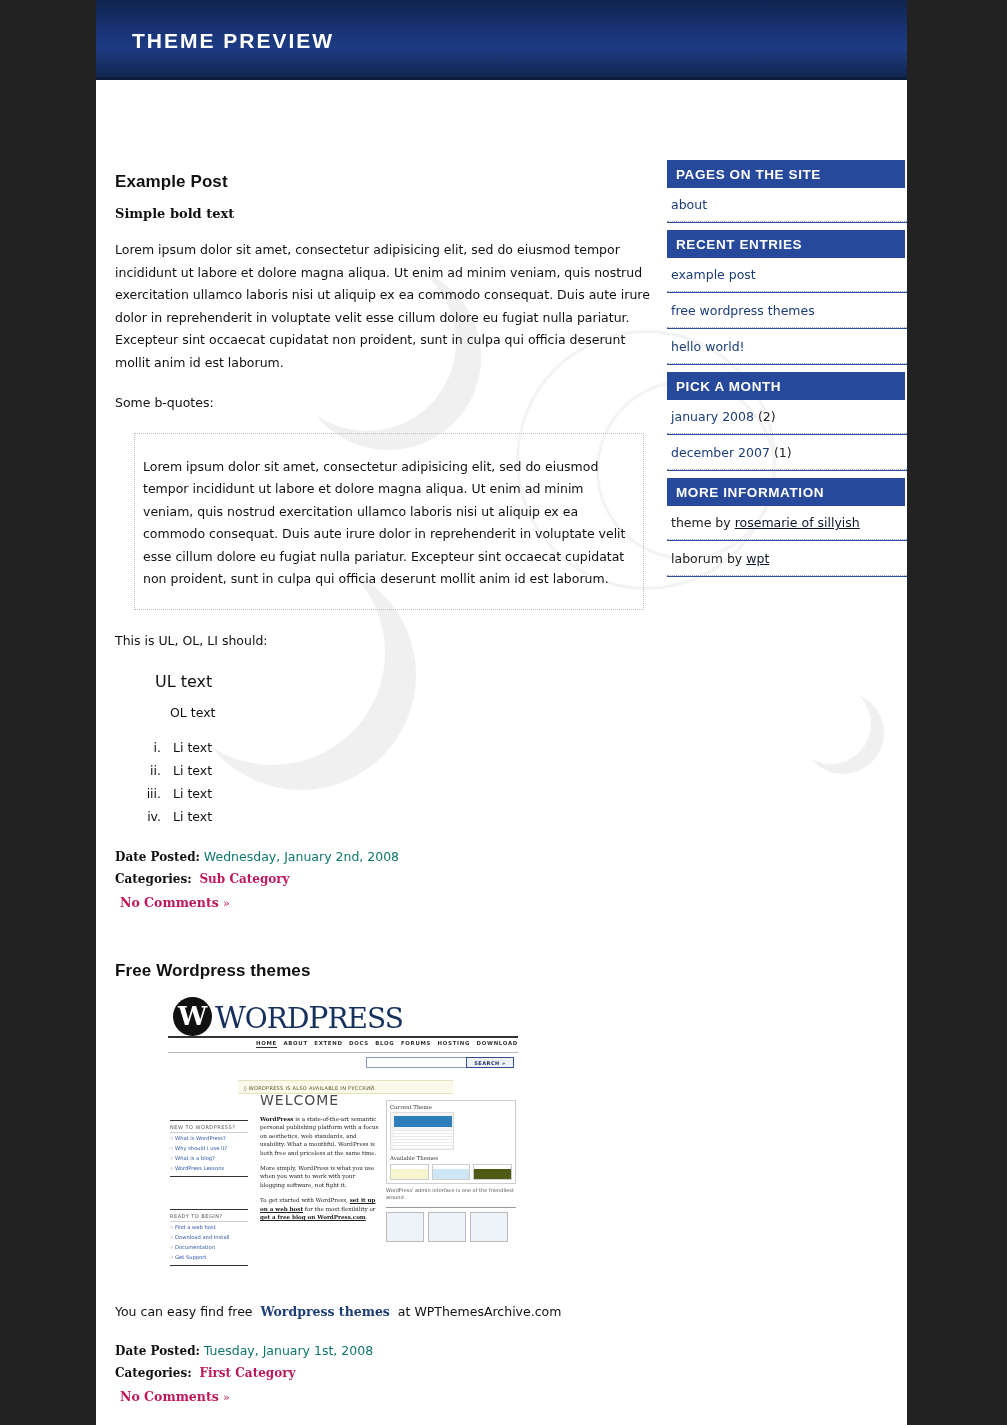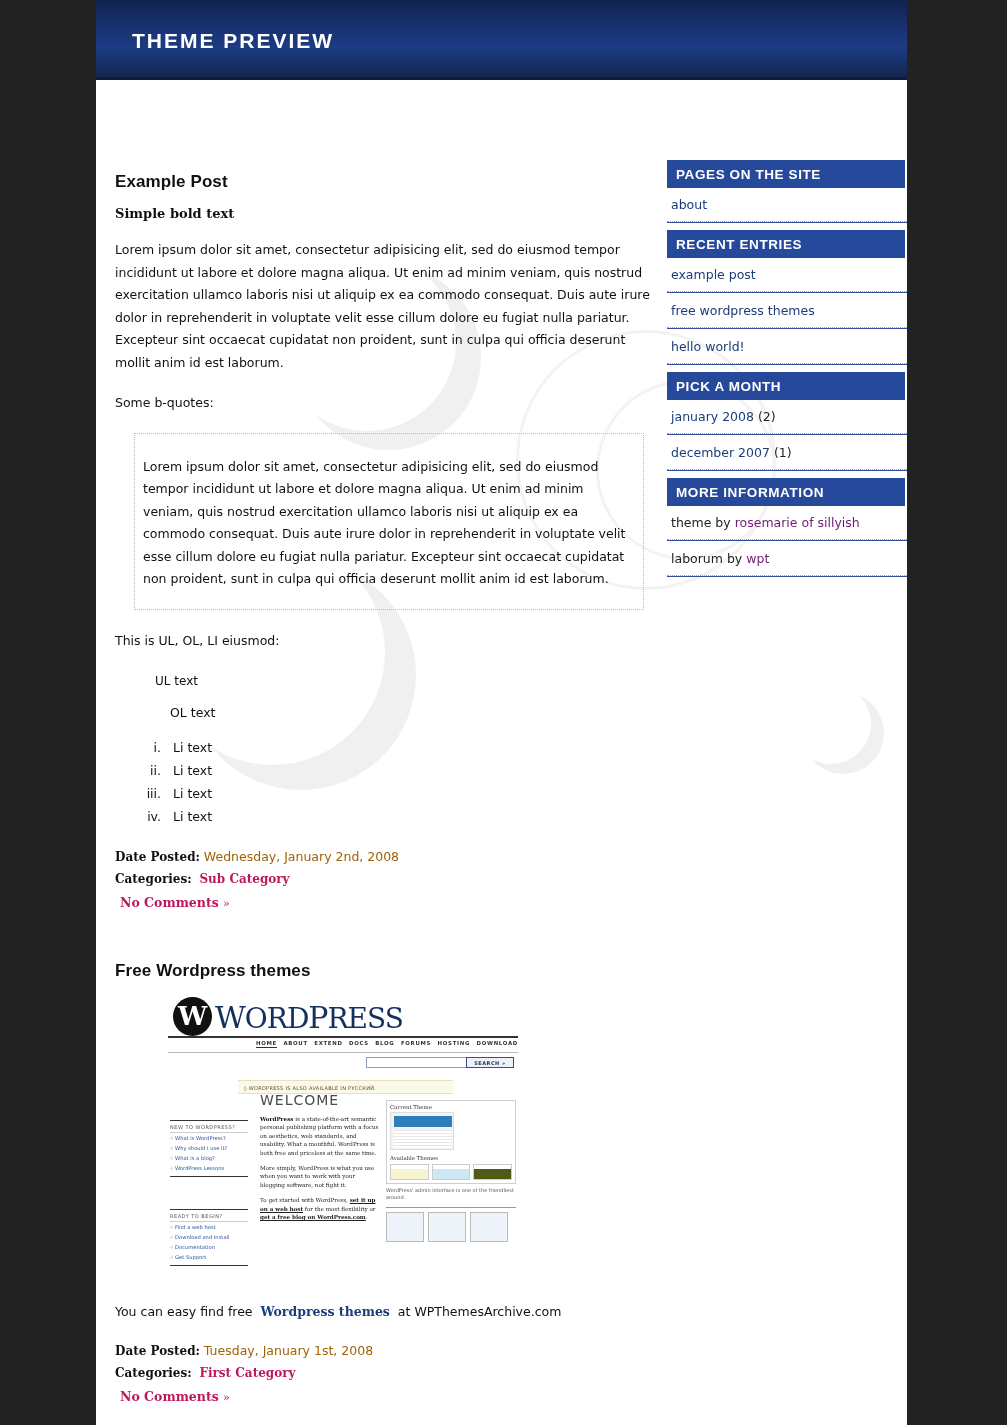--- a/index.html
+++ b/index.html
@@ -104,21 +104,21 @@
     margin:0;
     font-family:"DejaVu Sans", sans-serif;
     font-size:12.5px;
     line-height:22.5px;
     color:#111111;
   }
 
   
   .list-block { margin:0 0 20px 0; }
   ul.demo { list-style:none; margin:6px 0 0 0; padding:0 0 0 40px; }
-  ul.demo > li { font-size:12px; line-height:23px; color:#111111; }
+  ul.demo > li { font-size:16px; line-height:23px; color:#111111; }
   ol.demo { list-style:none; margin:8px; padding:0 0 0 47px; }
   ol.demo > li.plain { font-size:12.5px; line-height:23px; color:#111111; }
   ol.roman { list-style:lower-roman; margin:12px; padding:0 0 0 38px; }
   ol.roman > li {
     font-size:12.5px; line-height:23px; color:#111111;
     padding-left:8px;
   }
 
   
   .meta { margin:0 0 4px 0; }
@@ -126,21 +126,21 @@
     font-family:"DejaVu Serif", serif;
     font-size:12px;
     color:#111111;
     margin:0 0 4px 0;
     line-height:18px;
   }
   .meta-label { font-weight:bold; }
   .meta-val {
     font-family:"DejaVu Sans", sans-serif;
     font-size:12.5px;
-    color:#a16207;
+    color:#0f766e;
     text-align:right;
   }
   a.cat {
     font-family:"DejaVu Serif", serif;
     font-weight:bold;
     font-size:12px;
     color:#be185d;
     text-decoration:none;
     margin-left:4px;
   }
@@ -192,21 +192,21 @@
   .widget ul li .txt {
     display:block;
     padding:9px 0 9px 4px;
     font-family:"DejaVu Sans", sans-serif;
     font-size:12.5px;
     color:#1b3d7a;
     text-decoration:none;
   }
   .widget ul li .count { color:#222222; }
   .widget ul li .lead { color:#222222; }
-  .widget ul li .lead a { display:inline; padding:0; color:#701a75; }
+  .widget ul li .lead a { display:inline; padding:0; color:#0f172a;text-decoration:underline; }
 
   
   .wp-shot {
     position:relative;
     width:350px; height:290px;
     margin:14px 0 16px 53px;
     background:#ffffff;
     overflow:hidden;
     font-family:"DejaVu Sans", sans-serif;
   }
@@ -303,21 +303,21 @@
       <div class="post">
         <h2 class="post-title">Example Post</h2>
         <p class="bold-lead">Simple bold text</p>
         <p class="body">Lorem ipsum dolor sit amet, consectetur adipisicing elit, sed do eiusmod tempor incididunt ut labore et dolore magna aliqua. Ut enim ad minim veniam, quis nostrud exercitation ullamco laboris nisi ut aliquip ex ea commodo consequat. Duis aute irure dolor in reprehenderit in voluptate velit esse cillum dolore eu fugiat nulla pariatur. Excepteur sint occaecat cupidatat non proident, sunt in culpa qui officia deserunt mollit anim id est laborum.</p>
         <p class="body">Some b-quotes:</p>
 
         <blockquote class="bq">
           <p>Lorem ipsum dolor sit amet, consectetur adipisicing elit, sed do eiusmod tempor incididunt ut labore et dolore magna aliqua. Ut enim ad minim veniam, quis nostrud exercitation ullamco laboris nisi ut aliquip ex ea commodo consequat. Duis aute irure dolor in reprehenderit in voluptate velit esse cillum dolore eu fugiat nulla pariatur. Excepteur sint occaecat cupidatat non proident, sunt in culpa qui officia deserunt mollit anim id est laborum.</p>
         </blockquote>
 
-        <p class="body">This is UL, OL, LI eiusmod:</p>
+        <p class="body">This is UL, OL, LI should:</p>
 
         <div class="list-block">
           <ul class="demo">
             <li>UL text</li>
           </ul>
           <ol class="demo">
             <li class="plain">OL text</li>
           </ol>
           <ol class="roman">
             <li>Li text</li>

